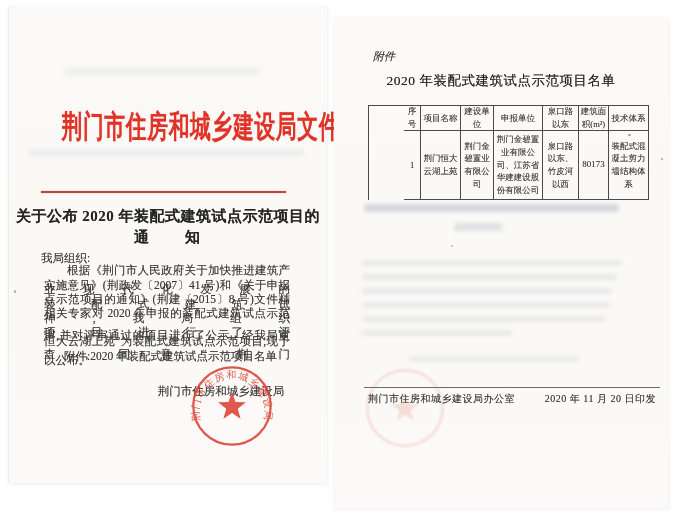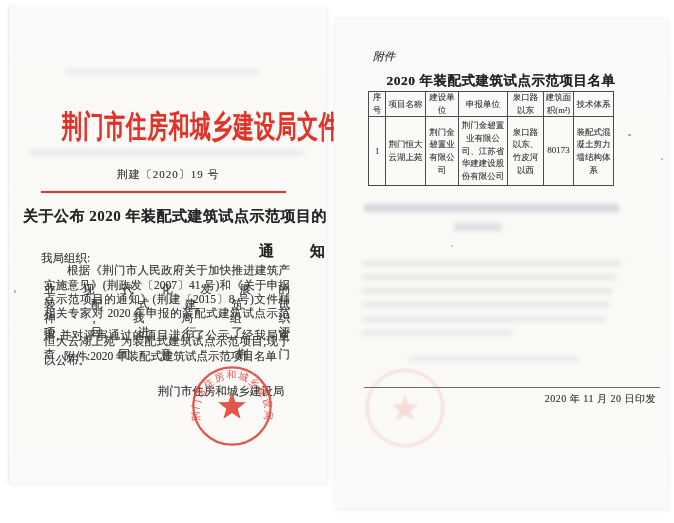--- a/index.html
+++ b/index.html
@@ -19,44 +19,44 @@
   
   .red-title{
     left:0;right:0;top:100px;text-align:center;white-space:nowrap;
     font-size:31px;font-weight:bold;color:#e03226;
     transform:scaleX(.67);transform-origin:50% 50%;
     text-shadow:0 0 1px rgba(224,50,38,.55);letter-spacing:1px;
   }
   .doc-number{left:0;right:0;top:161px;text-align:center;font-size:11px;letter-spacing:1px;}
   .red-rule{left:32px;top:185px;width:245px;height:2px;background:#cc4038;
     box-shadow:0 0 1px rgba(204,64,56,.8);}
-  .notice-title{left:0;right:0;text-align:right;font-size:15px;font-weight:bold;color:#252525;
+  .notice-title{left:0;right:0;text-align:center;font-size:15px;font-weight:bold;color:#252525;
     letter-spacing:.5px;text-shadow:0 0 .5px rgba(40,40,40,.6);}
   .notice-title--l1{top:201px;}
-  .notice-title--l2{top:236px;letter-spacing:2px;font-family:Liberation Mono, monospace;}
+  .notice-title--l2{top:222px;letter-spacing:2px;font-family:Liberation Mono, monospace;}
   .salutation{left:32px;top:245px;font-size:11.5px;}
   .para-line{left:35px;width:246px;font-size:11.5px;line-height:19px;
     text-align:justify;text-align-last:justify;white-space:normal;}
   .para-line--first{text-indent:23px;}
   .para-line--last{text-align-last:left;}
   .attachment-line{left:55px;top:343px;font-size:11.5px;}
   .signature{left:137px;top:378px;width:150px;text-align:center;font-size:11.5px;z-index:2;}
   .sig-date{left:137px;top:393px;width:150px;text-align:center;font-size:11.5px;z-index:2;}
   .seal{left:180px;top:357px;width:86px;height:86px;z-index:3;opacity:.85;
     filter:blur(.3px);pointer-events:none;}
 
   
   .attachment-label{left:39px;top:31px;font-size:11px;font-style:italic;}
-  .roster-title{left:0;right:0;top:54px;text-align:center;font-size:13.5px;font-weight:bold;
+  .roster-title{left:0;right:0;top:54px;text-align:center;font-size:13.5px;font-weight:normal;
     color:#222;letter-spacing:.5px;text-shadow:0 0 .5px rgba(40,40,40,.6);}
-  .projects-table{left:34px;top:73px;width:245px;display:grid;
+  .projects-table{left:34px;top:87px;width:245px;display:grid;
     grid-template-columns:17px 40px 33px 49px 36px 30px 40px;
     grid-template-rows:25px 69px;
     border-top:1px solid #4b4b4b;border-left:1px solid #4b4b4b;
-    background:transparent;}
+    background:transparent;padding-left:35px;}
   .cell{border-right:1px solid #4b4b4b;border-bottom:1px solid #4b4b4b;
     display:flex;align-items:center;justify-content:center;text-align:center;
     font-size:8.5px;line-height:1.5;padding:1px;color:#3a3a3a;
     text-shadow:0 0 .5px rgba(70,70,70,.5);overflow:hidden;}
   .footer-rule{left:30px;top:369px;width:296px;height:1px;background:#6b6b6b;}
   .footer-left{left:34px;top:374px;font-size:10px;letter-spacing:.5px;}
   .footer-right{right:12px;top:374px;font-size:10px;letter-spacing:.5px;}
   .seal-ghost{left:29px;top:348px;width:84px;height:84px;opacity:.20;
     transform:scaleX(-1);filter:blur(1.2px);pointer-events:none;}
 
@@ -68,21 +68,20 @@
 <body>
 
 <div class="page page--left">
 
   <div class="abs bleed" style="left:55px;top:62px;width:195px;height:7px;opacity:.10"></div>
 
   <div class="abs red-title">荆门市住房和城乡建设局文件</div>
 
   <div class="abs bleed" style="left:20px;top:143px;width:275px;height:7px;opacity:.12"></div>
 
-  <div class="abs doc-number scan">荆建〔2020〕19 号</div>
 
   <div class="abs red-rule"></div>
 
   <div class="abs notice-title notice-title--l1">关于公布 2020 年装配式建筑试点示范项目的</div>
   <div class="abs notice-title notice-title--l2">通　　知</div>
 
   <div class="abs salutation scan">我局组织:</div>
 
   <div class="abs para-line para-line--first scan" style="top:255px">根据《荆门市人民政府关于加快推进建筑产业现代化发展的</div>
   <div class="abs para-line scan" style="top:270px">实施意见》(荆政发〔2007〕41 号)和《关于申报装配式建筑试</div>
@@ -142,18 +141,19 @@
   <div class="abs bleed" style="left:28px;top:298px;width:244px;height:6px;opacity:.13"></div>
   <div class="abs bleed" style="left:28px;top:312px;width:150px;height:6px;opacity:.13"></div>
   <div class="abs bleed" style="left:75px;top:338px;width:170px;height:6px;opacity:.12"></div>
 
   <svg class="abs seal-ghost" viewBox="0 0 100 100">
     <circle cx="50" cy="50" r="45" fill="none" stroke="#e06a5e" stroke-width="3"></circle>
     <polygon fill="#e06a5e" points="50,34 54.1,45.3 66.2,45.7 56.7,53.2 60,64.8 50,58 40,64.8 43.3,53.2 33.8,45.7 45.9,45.3"></polygon>
   </svg>
 
   <div class="abs footer-rule"></div>
+  <div class="abs footer-left scan">荆门市住房和城乡建设局办公室</div>
   <div class="abs footer-right scan">2020 年 11 月 20 日印发</div>
 
   <div class="abs speck" style="left:294px;top:116px;width:3px;height:2px;opacity:.6"></div>
   <div class="abs speck" style="left:327px;top:140px;width:2px;height:2px;opacity:.5"></div>
   <div class="abs speck" style="left:117px;top:227px;width:2px;height:2px;opacity:.4"></div>
 </div>
 
 </body></html>

